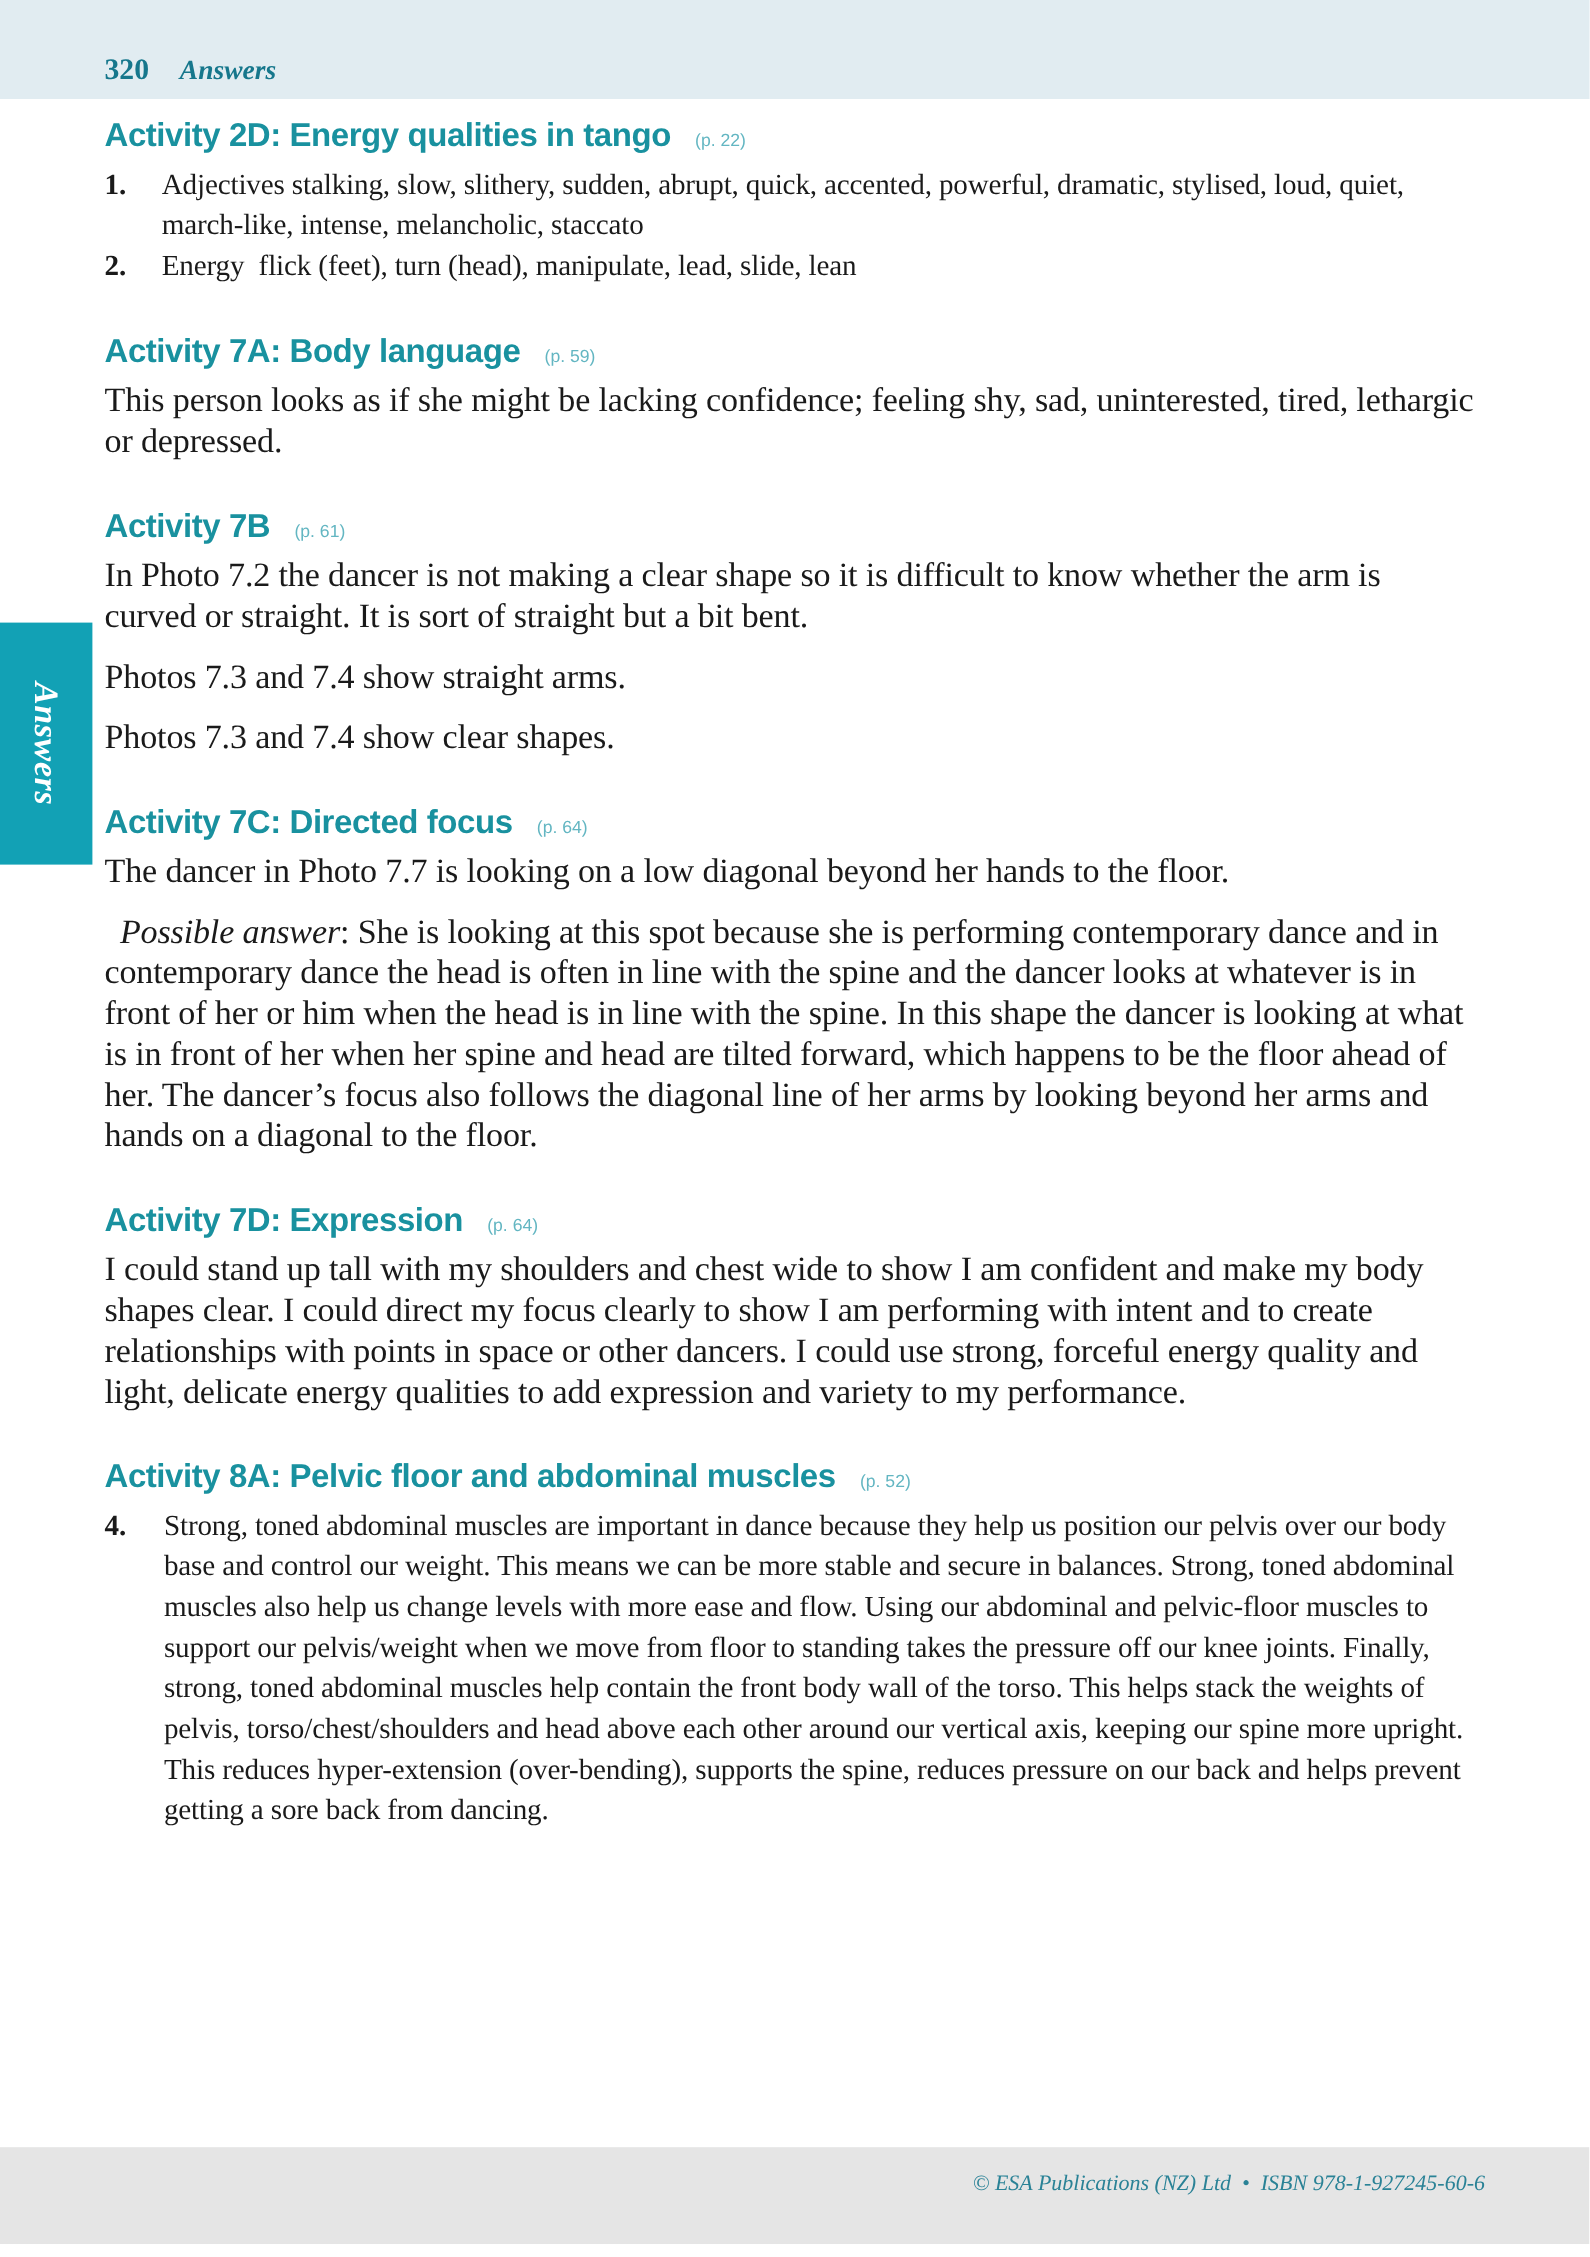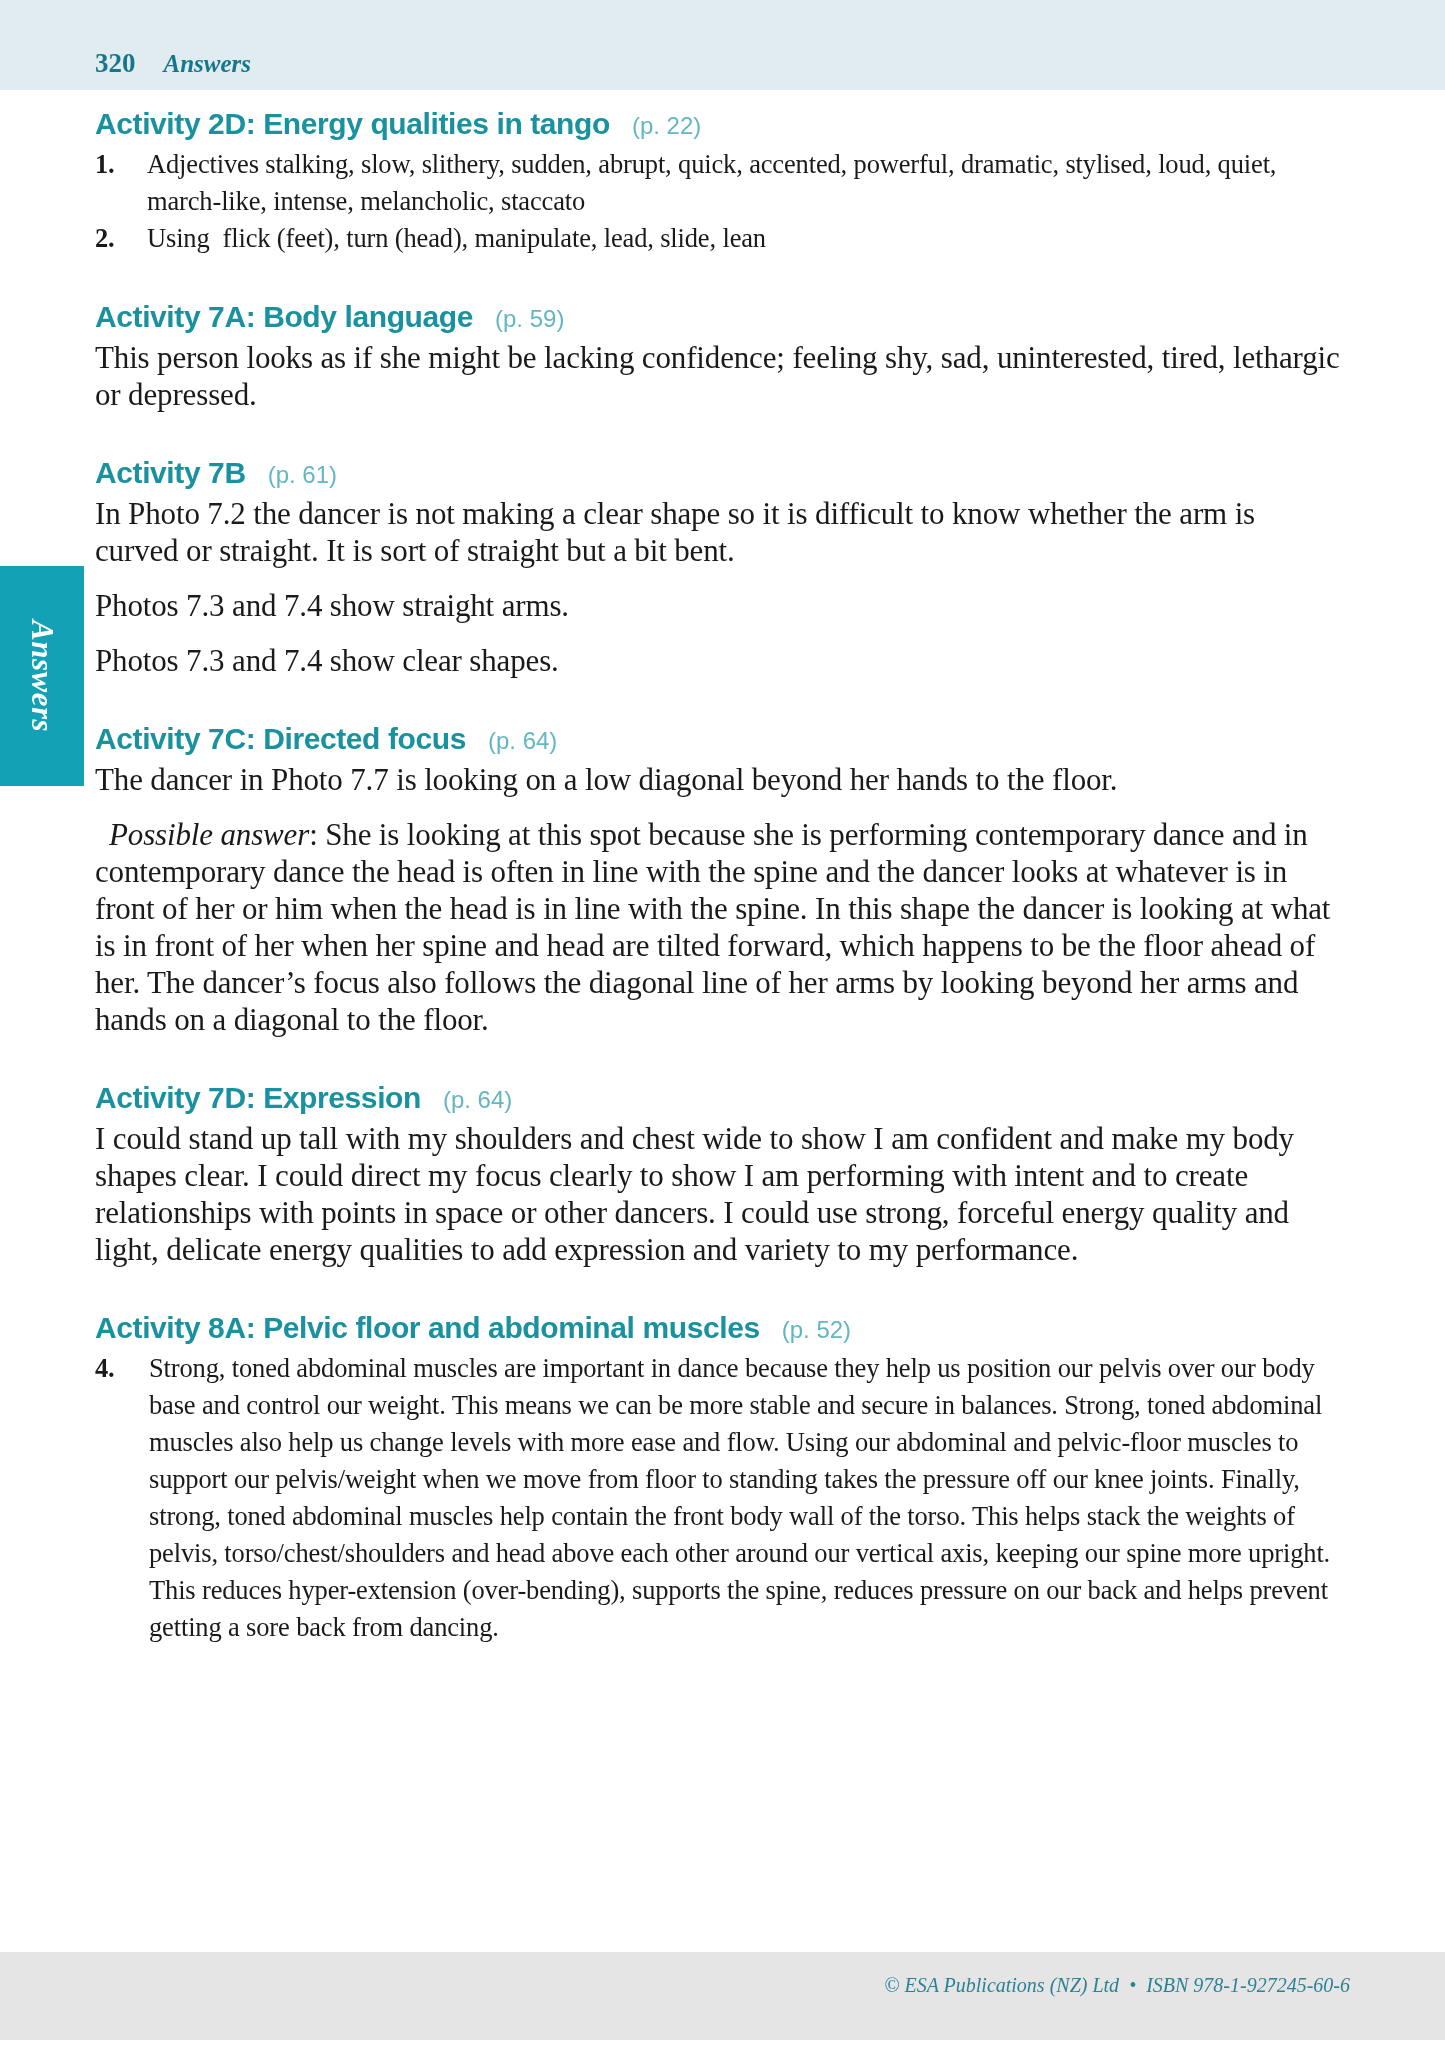--- a/index.html
+++ b/index.html
@@ -93,21 +93,21 @@
     align-items: baseline;
     flex-wrap: wrap;
     gap: 0;
   }
   h2.activity-heading .heading-text {
     display: inline-block;
   }
   h2.activity-heading .page-ref {
     display: inline-block;
     margin-left: 22px;
-    font-size: 24px;
+    font-size: 16px;
     font-weight: normal;
     color: #63b6c2;
     letter-spacing: 0px;
   }
 
   .body-text {
     margin: 0;
     padding: 0;
     font-family: "Liberation Serif", serif;
     font-size: 31px;
@@ -189,21 +189,21 @@
   <section>
     <h2 class="activity-heading">
       <span class="heading-text">Activity 2D: Energy qualities in tango</span>
       <span class="page-ref">(p. 22)</span>
     </h2>
     <ol class="num-list">
       <li>
         <span class="marker">1.</span><span class="term">Adjectives</span> <span>stalking, slow, slithery, sudden, abrupt, quick, accented, powerful, dramatic, stylised, loud, quiet, march-like, intense, melancholic, staccato</span>
       </li>
       <li>
-        <span class="marker">2.</span><span class="term">Using</span>&nbsp; <span>flick (feet), turn (head), manipulate, lead, slide, lean</span>
+        <span class="marker">2.</span><span class="term">Energy</span>&nbsp; <span>flick (feet), turn (head), manipulate, lead, slide, lean</span>
       </li>
     </ol>
   </section>
 
   <div class="gap-xl"></div>
 
   <section>
     <h2 class="activity-heading">
       <span class="heading-text">Activity 7A: Body language</span>
       <span class="page-ref">(p. 59)</span>

